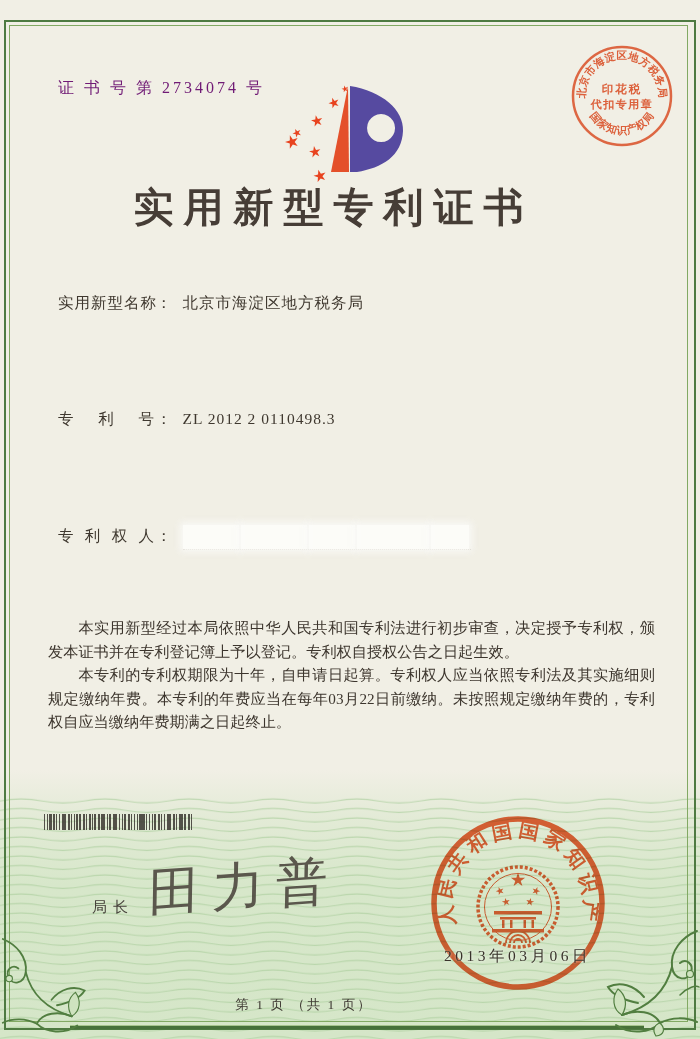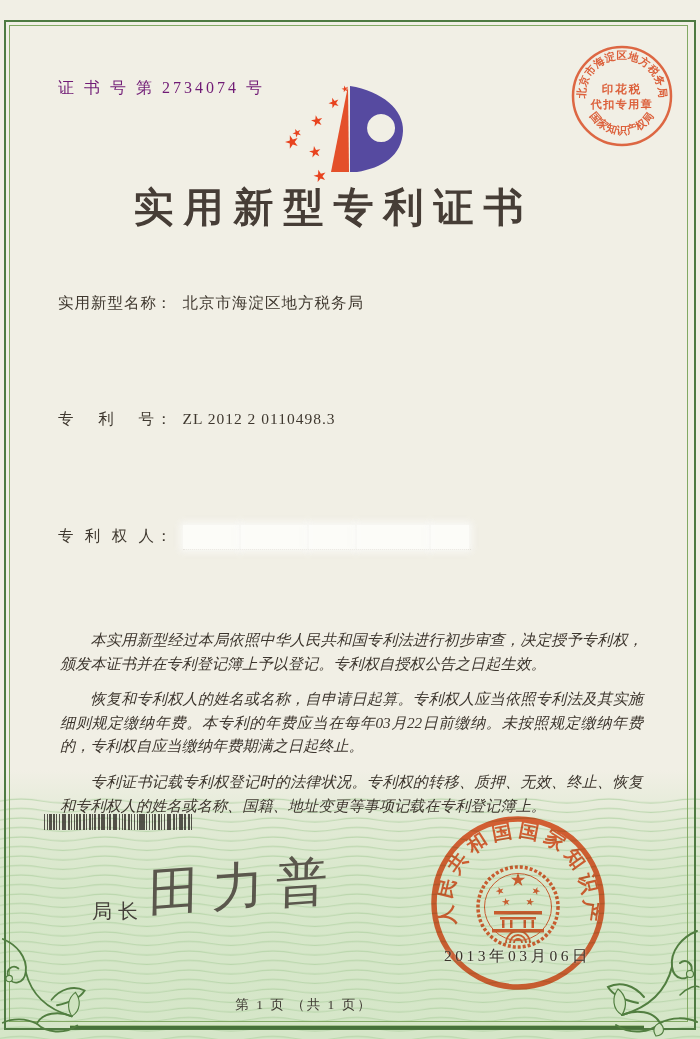--- a/index.html
+++ b/index.html
@@ -26,27 +26,27 @@
   .f1{top:293px}.f2{top:351px}.f3{top:409px}.f4{top:467px}.f5{top:525px}.f6{top:583px}
   .flabel{display:inline-block;width:97px;text-align:justify;text-align-last:justify;font-family:Liberation Serif, serif;}
   .fcolon{display:inline-block;margin:0 2px 0 1px;}
   .fvalue{display:inline-block;margin-left:8px;}
   .redacted-wrap{display:inline-block;margin-left:8px;border-bottom:1px dotted #cfc9bc;}
   .redact{display:inline-block;height:24px;vertical-align:middle;margin-right:2px;
         background:rgba(252,252,249,.96);box-shadow:0 0 7px 3px rgba(250,250,247,.9);}
   .r1{width:56px}.r2{width:66px}.r3{width:46px}.r4{width:72px}.r5{width:38px}
   .body-text{position:absolute;left:48px;top:616px;width:607px;font-size:15.2px;
         line-height:23.6px;text-align:justify;color:#3c352d;}
-  .body-text p{margin:12px;text-indent:2em;font-style:italic;}
+  .body-text p{margin:0;text-indent:2em;}
   .barcode{position:absolute;left:44px;top:814px;width:148px;height:16px;opacity:.85;
         background-image:
           repeating-linear-gradient(90deg,#3b3731 0 1.5px,transparent 1.5px 3px),
           repeating-linear-gradient(90deg,#3b3731 0 1px,transparent 1px 5px),
           repeating-linear-gradient(90deg,transparent 0 6px,#3b3731 6px 8.5px,transparent 8.5px 13px);}
-  .director-label{position:absolute;left:92px;top:898px;font-size:20px;letter-spacing:6px;color:#45403a;}
+  .director-label{position:absolute;left:92px;top:898px;font-size:15px;letter-spacing:6px;color:#45403a;}
   .signature{position:absolute;left:148px;top:852px;font-size:52px;letter-spacing:12px;
         color:#4a443c;opacity:.88;transform:rotate(-4deg) skewX(-5deg);
         font-family:"DejaVu Serif","Liberation Serif",serif;}
   .office-seal{position:absolute;left:428px;top:813px;mix-blend-mode:multiply;opacity:.93;}
   .seal-date{position:absolute;left:444px;top:946px;font-size:15.5px;letter-spacing:3.5px;
         color:#39332b;z-index:6;text-shadow:0 0 3px rgba(255,255,255,.85);}
   .footer{position:absolute;left:0;top:996px;width:608px;text-align:center;
         font-size:13.5px;letter-spacing:2px;color:#3f3a33;}
   .flourish{position:absolute;z-index:5;}
   .flourish-right{right:0px;top:925px;}
@@ -112,22 +112,21 @@
   </div>
   <div class="field f3">
     <span class="flabel">专利号</span><span class="fcolon">：</span><span class="fvalue">ZL 2012 2 0110498.3</span>
   </div>
   <div class="field f5">
     <span class="flabel">专利权人</span><span class="fcolon">：</span><span class="redacted-wrap"><span class="redact r1"></span><span class="redact r2"></span><span class="redact r3"></span><span class="redact r4"></span><span class="redact r5"></span></span>
   </div>
 
   <div class="body-text">
     <p>本实用新型经过本局依照中华人民共和国专利法进行初步审查，决定授予专利权，颁发本证书并在专利登记簿上予以登记。专利权自授权公告之日起生效。</p>
-    <p>恢复和专利权人的姓名或名称，自申请日起算。专利权人应当依照专利法及其实施细则规定缴纳年费。本专利的年费应当在每年03月22日前缴纳。未按照规定缴纳年费的，专利权自应当缴纳年费期满之日起终止。</p>
-    <p>专利证书记载专利权登记时的法律状况。专利权的转移、质押、无效、终止、恢复和专利权人的姓名或名称、国籍、地址变更等事项记载在专利登记簿上。</p>
+    <p>本专利的专利权期限为十年，自申请日起算。专利权人应当依照专利法及其实施细则规定缴纳年费。本专利的年费应当在每年03月22日前缴纳。未按照规定缴纳年费的，专利权自应当缴纳年费期满之日起终止。</p>
   </div>
 
   <div class="barcode"></div>
 
   <div class="director-label">局长</div>
   <div class="signature">田力普</div>
 
   <svg class="office-seal" width="180" height="180" viewBox="0 0 180 180">
     <circle cx="90" cy="90" r="84" fill="none" stroke="#ec5a2c" stroke-width="5.5"></circle>
     <path id="sealArc" d="M27,109.6 A66,66 0 1 1 153,109.6" fill="none"></path>

